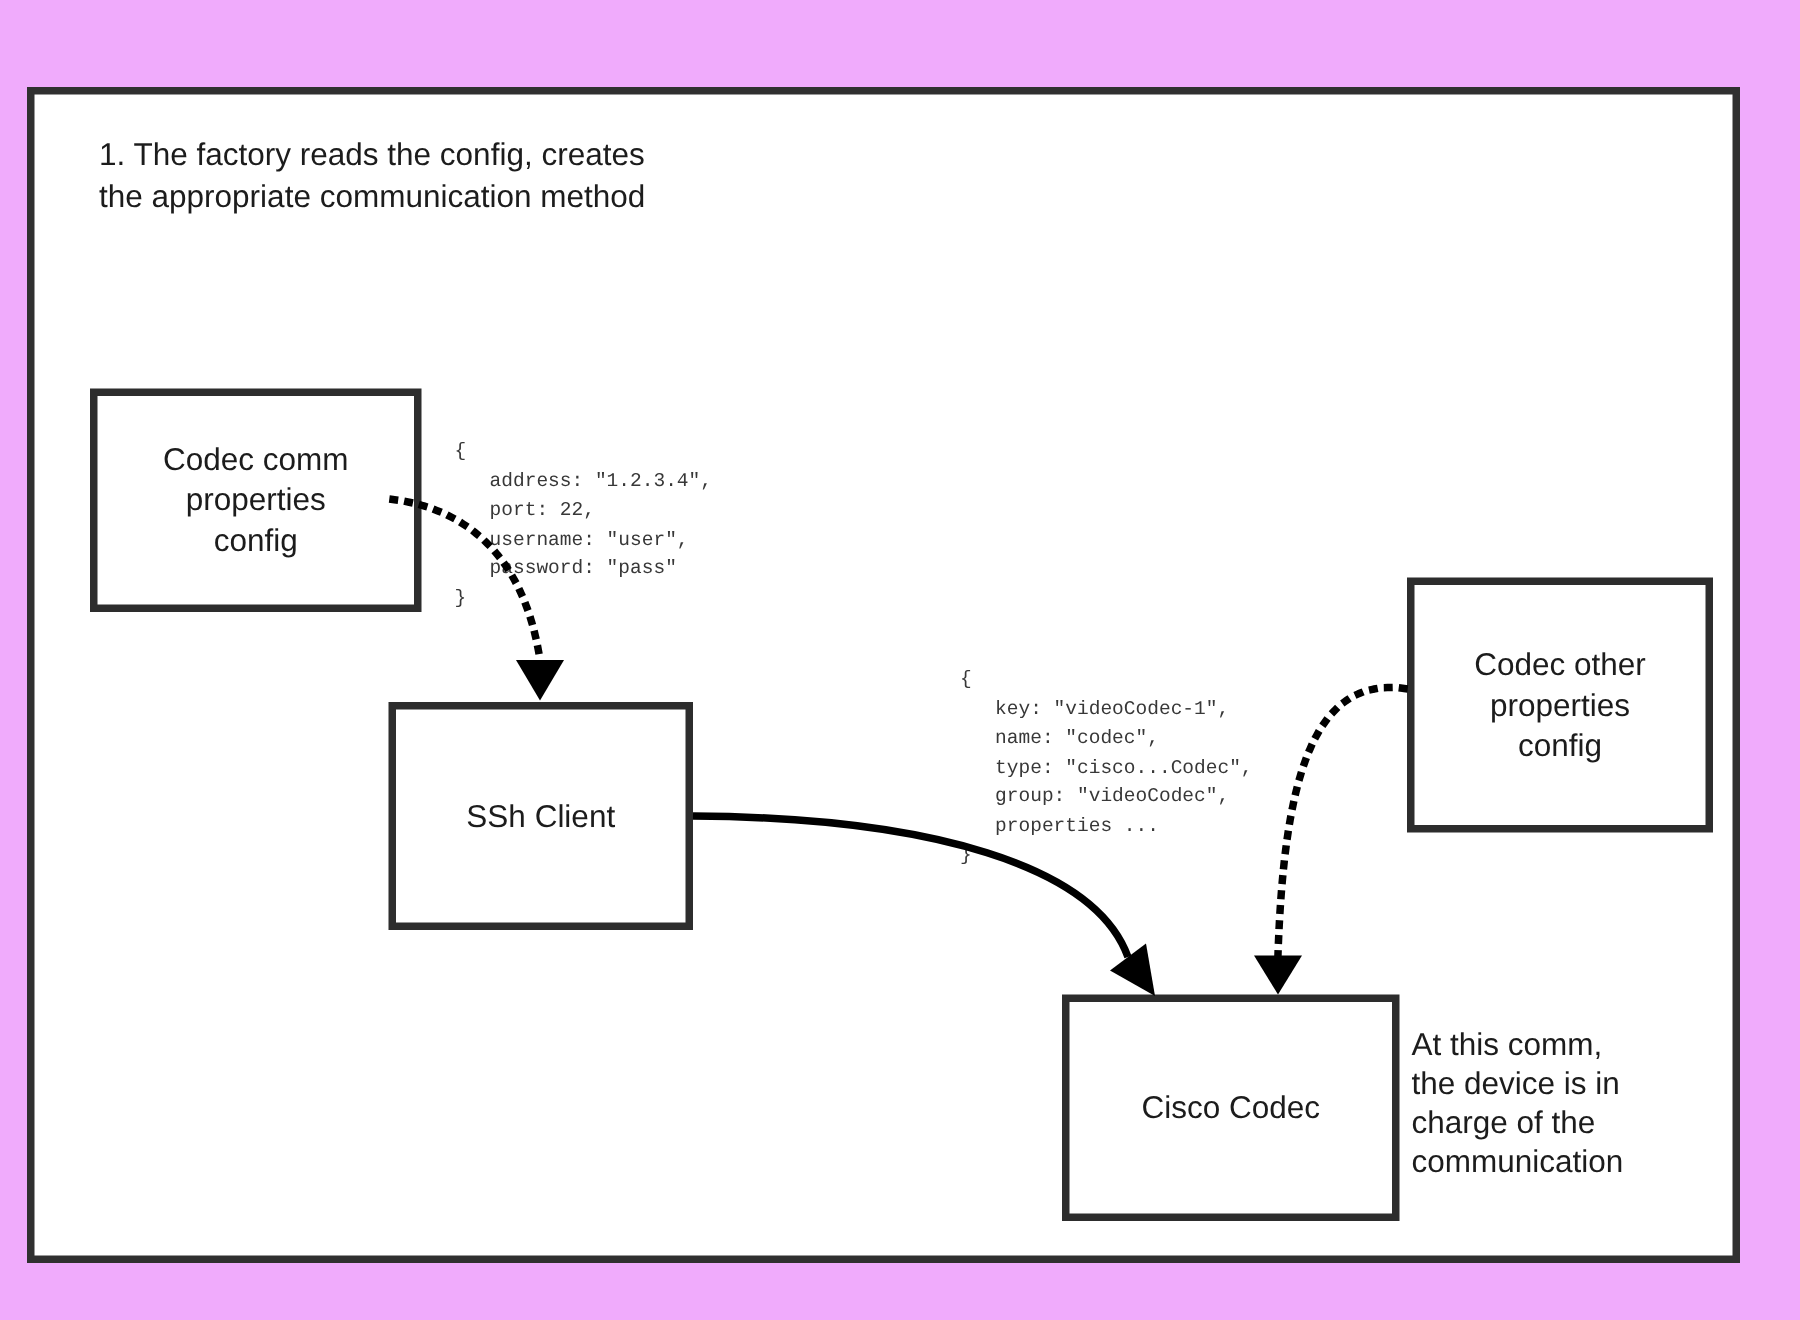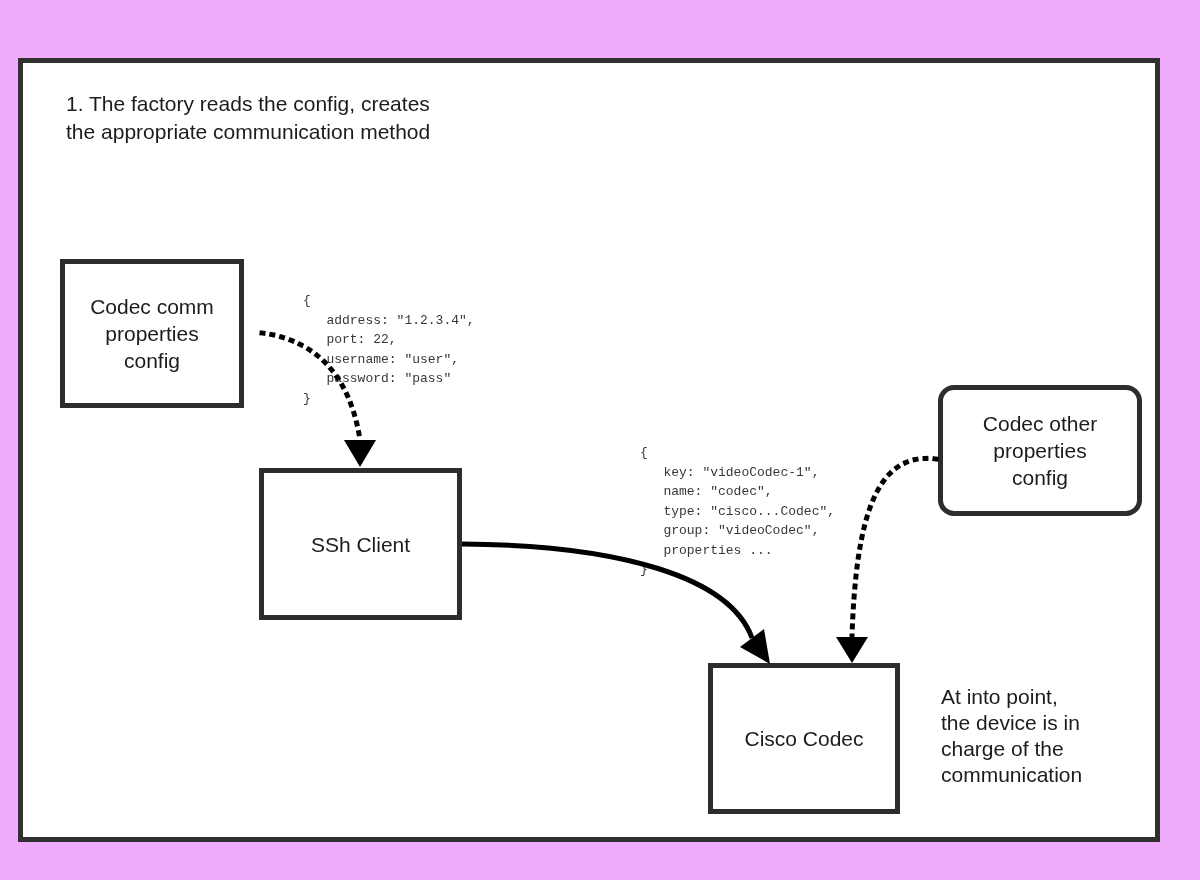--- a/index.html
+++ b/index.html
@@ -63,57 +63,57 @@
 <body>
 
 <div class="canvas">
 
   <div class="frame"></div>
 
   <div class="annotation" style="left:66px; top:90px; width:460px;">1. The factory reads the config, creates
 the appropriate communication method</div>
 
 
-  <div class="annotation note" style="left:941px; top:684px; width:215px;">At into point,
+  <div class="annotation note" style="left:941px; top:684px; width:215px;">At this comm,
 the device is in
 charge of the
 communication</div>
 
   <pre class="code" style="left:303px; top:291px;">{
    address: "1.2.3.4",
    port: 22,
    username: "user",
    password: "pass"
 }</pre>
 
   <pre class="code" style="left:640px; top:443px;">{
    key: "videoCodec-1",
    name: "codec",
    type: "cisco...Codec",
    group: "videoCodec",
    properties ...
 }</pre>
 
-  <div class="node" style="left:60px; top:259px; width:184px; height:149px;">
+  <div class="node" style="left:60px; top:259px; width:221px; height:149px;">
     <span>Codec comm
 properties
 config</span>
   </div>
 
   <div class="node" style="left:259px; top:468px; width:203px; height:152px;">
     <span>SSh Client</span>
   </div>
 
-  <div class="node" style="left:938px; top:385px; width:204px; height:131px;border-radius:16px;">
+  <div class="node" style="left:938px; top:385px; width:204px; height:170px;">
     <span>Codec other
 properties
 config</span>
   </div>
 
-  <div class="node" style="left:708px; top:663px; width:192px; height:151px;">
+  <div class="node" style="left:708px; top:663px; width:225px; height:151px;">
     <span>Cisco Codec</span>
   </div>
 
   <svg class="arrows" viewBox="0 0 1200 880">
     <g>
       <path class="dotted" d="M 262 333 C 302 338, 348 362, 360 440"></path>
       <polygon points="344,440 376,440 360,467"></polygon>
     </g>
     <g>
       <path d="M 462 544 C 620 545, 730 577, 752 638"></path>

